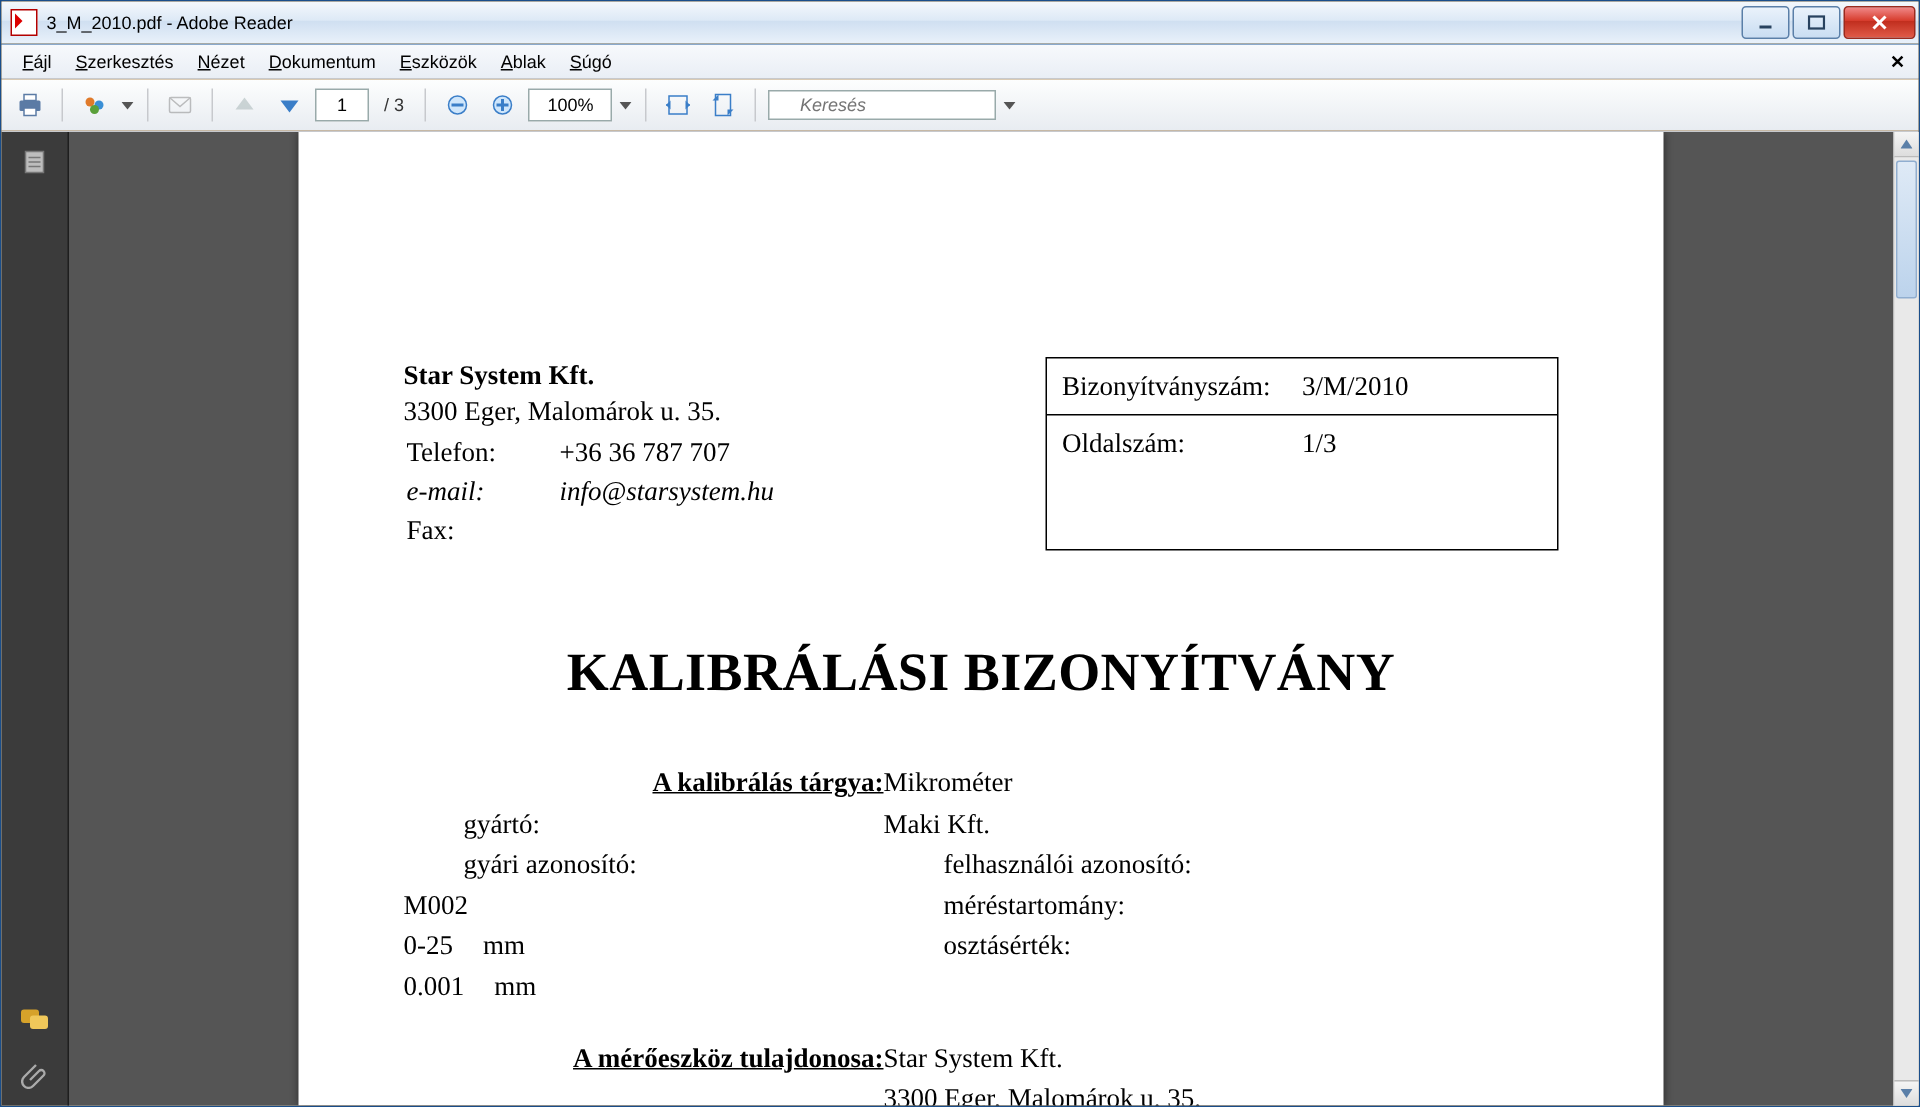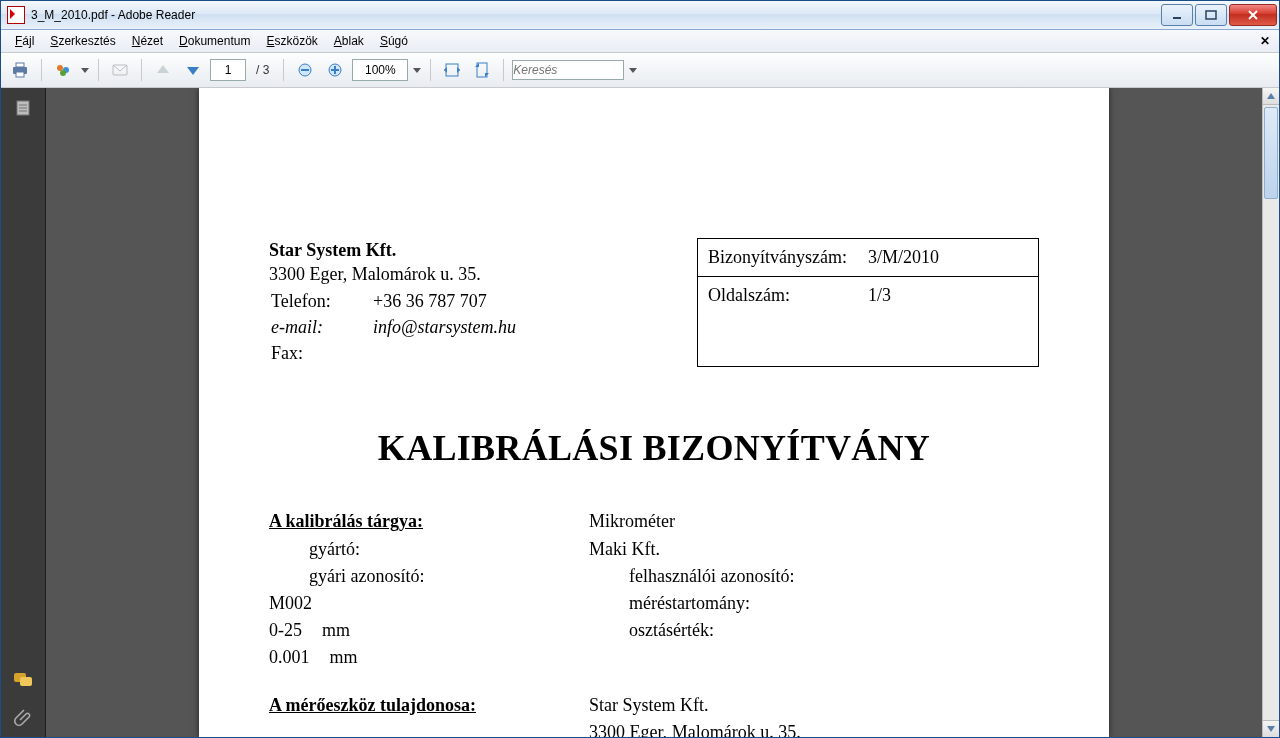--- a/index.html
+++ b/index.html
@@ -101,21 +101,21 @@
     font-size: 12px;
   }
   .page-total { padding: 0 6px; color: #333; }
   .zoom-input {
     width: 50px; height: 18px; border: 1px solid #9aa;
     text-align: center; font-size: 12px;
   }
   .search-input {
     width: 110px; height: 18px; border: 1px solid #9aa;
     font-size: 12px; font-style: italic; color: #888;
-    padding: 0 0;
+    padding: 0 20px;
   }
 
   
   .content {
     flex: 1; display: flex; min-height: 0;
     background: #f0f0f0;
     position: relative;
   }
   .navpane {
     width: 44px;
@@ -202,21 +202,21 @@
   }
 
   .section-grid {
     display: grid;
     grid-template-columns: 320px 1fr;
     row-gap: 2px;
     font-size: 18px;
     line-height: 1.4;
   }
   .section-grid .sh {
-    font-weight: bold; text-decoration: underline;
+    font-weight: bold; text-decoration: underline; text-align: right;
   }
   .section-grid .sub { padding-left: 40px; }
   .section-grid .unit { display:inline-block; margin-left: 20px; }
 
   .sec-gap { height: 18px; grid-column: 1 / span 2; }
 </style>
 </head>
 <body>
 
 <div class="window">

